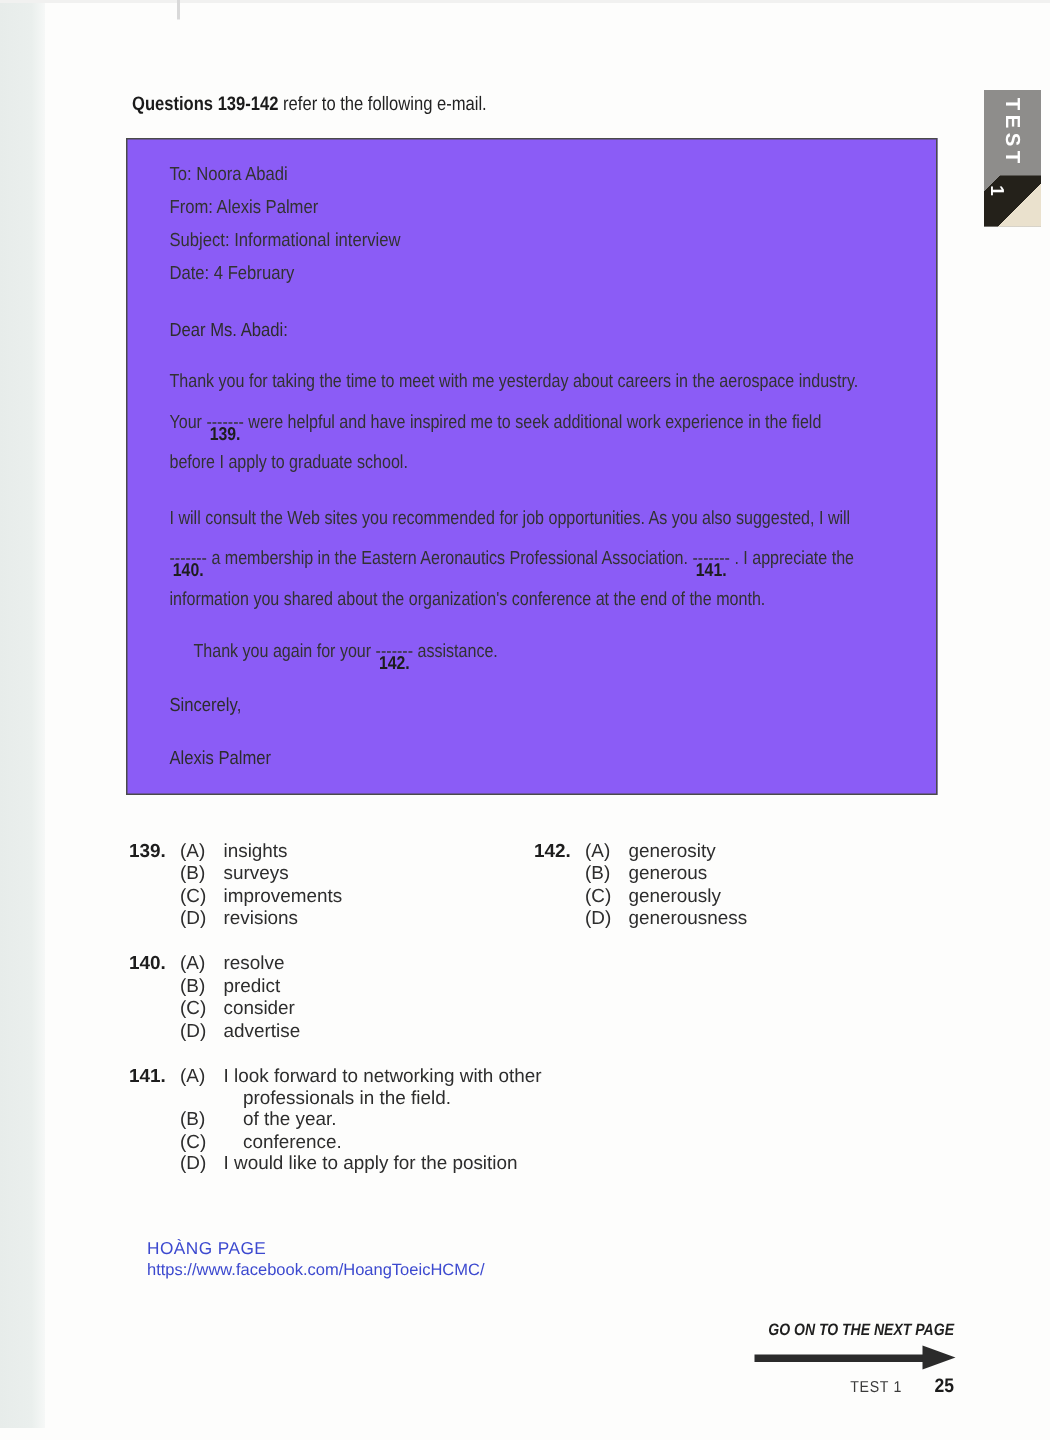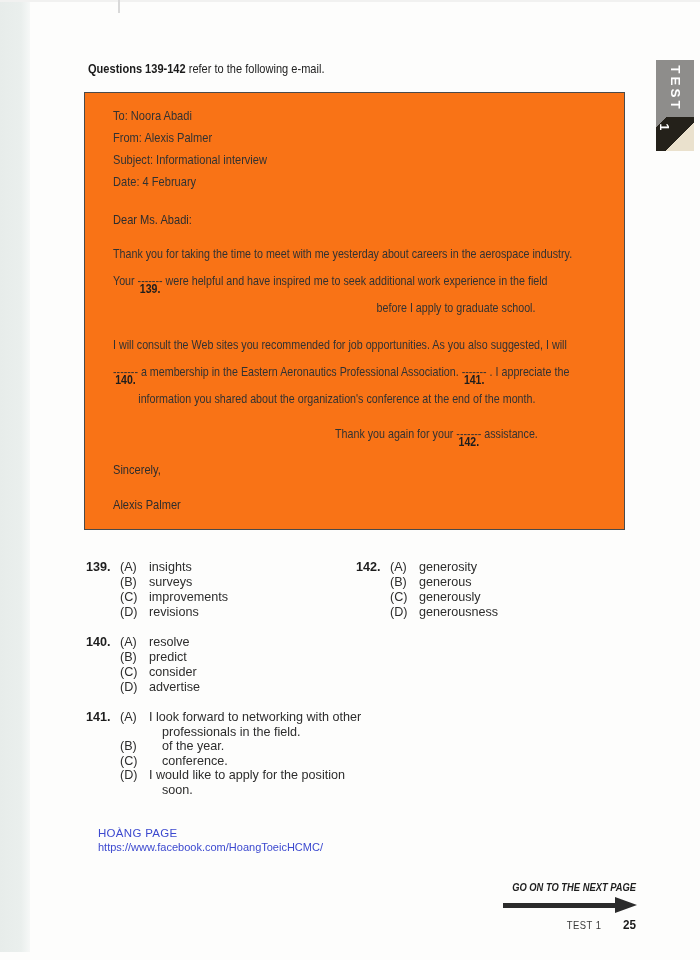--- a/index.html
+++ b/index.html
@@ -15,27 +15,27 @@
   .top-edge{position:absolute;left:0;top:0;width:700px;height:2px;background:#f1f1f0;}
   .top-tick{position:absolute;left:118px;top:0;width:2px;height:13px;background:#d9d9d9;}
 
   
   .qheader{position:absolute;left:88px;top:61px;font-size:13px;white-space:nowrap;
     transform:scaleX(0.85);transform-origin:0 50%;color:#222;}
   .qheader b{font-weight:700;color:#1b1b1b;}
 
   
   .email-box{position:absolute;left:84px;top:92px;width:541px;height:438px;
-    border:1px solid #4a4a4a;background:#f97316;box-sizing:border-box;
+    border:1px solid #4a4a4a;background:#8b5cf6;box-sizing:border-box;
     padding:12px 14px 0 28px;}
   .eh{font-size:12.6px;line-height:22px;white-space:nowrap;
     transform:scaleX(0.88);transform-origin:0 50%;color:#323232;}
   .salutation{margin-top:16px;font-size:12.6px;line-height:22px;white-space:nowrap;
     transform:scaleX(0.88);transform-origin:0 50%;}
-  .para{margin-top:10px;text-align:right;}
+  .para{margin-top:10px;}
   .para.tight{margin-top:8px;margin-left:16px;}
   .line{font-size:12.6px;line-height:27px;white-space:nowrap;
     transform:scaleX(0.85);transform-origin:0 50%;color:#323232;}
   .blank{display:inline-block;position:relative;}
   .blank .num{position:absolute;left:50%;top:15px;transform:translateX(-50%);
     font-weight:700;font-size:12.4px;line-height:12px;color:#1d1d1d;}
   .closing{margin-top:11px;font-size:12.6px;line-height:22px;white-space:nowrap;
     transform:scaleX(0.88);transform-origin:0 50%;}
   .signature{margin-top:13px;font-size:12.6px;line-height:22px;white-space:nowrap;
     transform:scaleX(0.88);transform-origin:0 50%;}
@@ -185,21 +185,20 @@
       <div class="qopt">
           <span class="qletter">(C)</span>
           <span>
             <span class="qtext2" style="display:block">conference.</span>
           </span>
         </div>
       <div class="qopt">
           <span class="qletter">(D)</span>
           <span>
             <span class="qtext1" style="display:block">I would like to apply for the position</span>
-            <span class="qtext2" style="display:block">soon.</span>
           </span>
         </div>
     </div>
   </div>
 </div>
 
 <div class="qcol right">
   <div class="q">
     <div class="qnum">142.</div>
     <div class="qopts">

